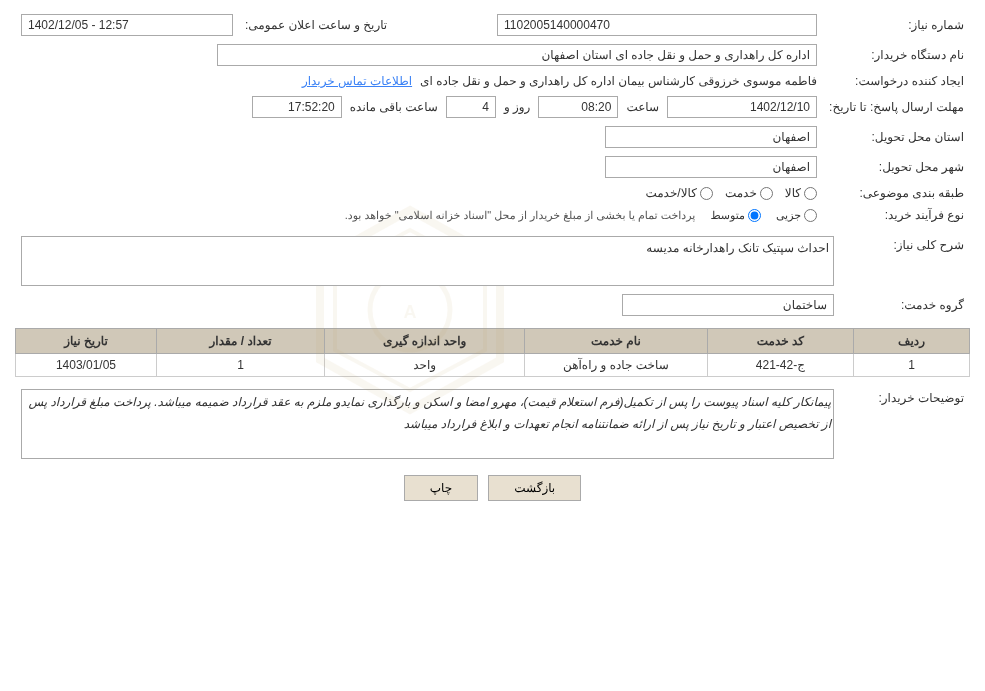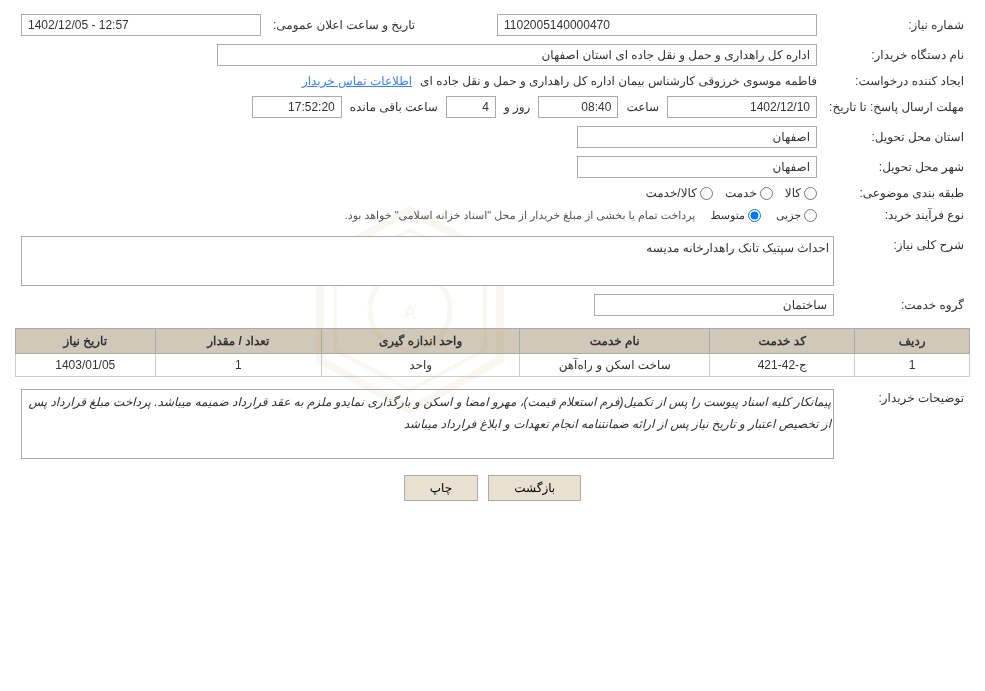--- a/index.html
+++ b/index.html
@@ -57,21 +57,21 @@
       border: 1px solid #aaa;
       background: #fff;
       padding: 3px 6px;
       min-height: 22px;
       display: inline-block;
     }
     .input-wide {
       width: 320px;
     }
     .input-medium {
-      width: 240px;
+      width: 212px;
     }
     .input-date {
       width: 150px;
     }
     .inline-group {
       display: flex;
       align-items: center;
       gap: 8px;
       flex-wrap: wrap;
     }
@@ -210,21 +210,21 @@
         </td>
       </tr>
       <tr>
         <td class="label-cell">
           <span>مهلت ارسال پاسخ: تا تاریخ:</span>
         </td>
         <td class="value-cell" colspan="3">
           <div class="inline-group">
             <div class="input-box input-date">1402/12/10</div>
             <span>ساعت</span>
-            <div class="input-box" style="width:80px;">08:40</div>
+            <div class="input-box" style="width:80px;">08:20</div>
             <span>روز و</span>
             <div class="input-box" style="width:50px;">4</div>
             <span>ساعت باقی مانده</span>
             <div class="input-box" style="width:90px;">17:52:20</div>
           </div>
         </td>
       </tr>
       <tr>
         <td class="label-cell">
           <span>استان محل تحویل:</span>
@@ -318,21 +318,21 @@
           <th>نام خدمت</th>
           <th>واحد اندازه گیری</th>
           <th>تعداد / مقدار</th>
           <th>تاریخ نیاز</th>
         </tr>
       </thead>
       <tbody id="services-tbody">
       <tr>
             <td>1</td>
             <td>ج-42-421</td>
-            <td>ساخت اسکن و راه‌آهن</td>
+            <td>ساخت جاده و راه‌آهن</td>
             <td>واحد</td>
             <td>1</td>
             <td>1403/01/05</td>
           </tr>
         </tbody>
     </table>
 
     <table class="form-table" style="margin-top:8px;">
       <tbody>
           <tr>

